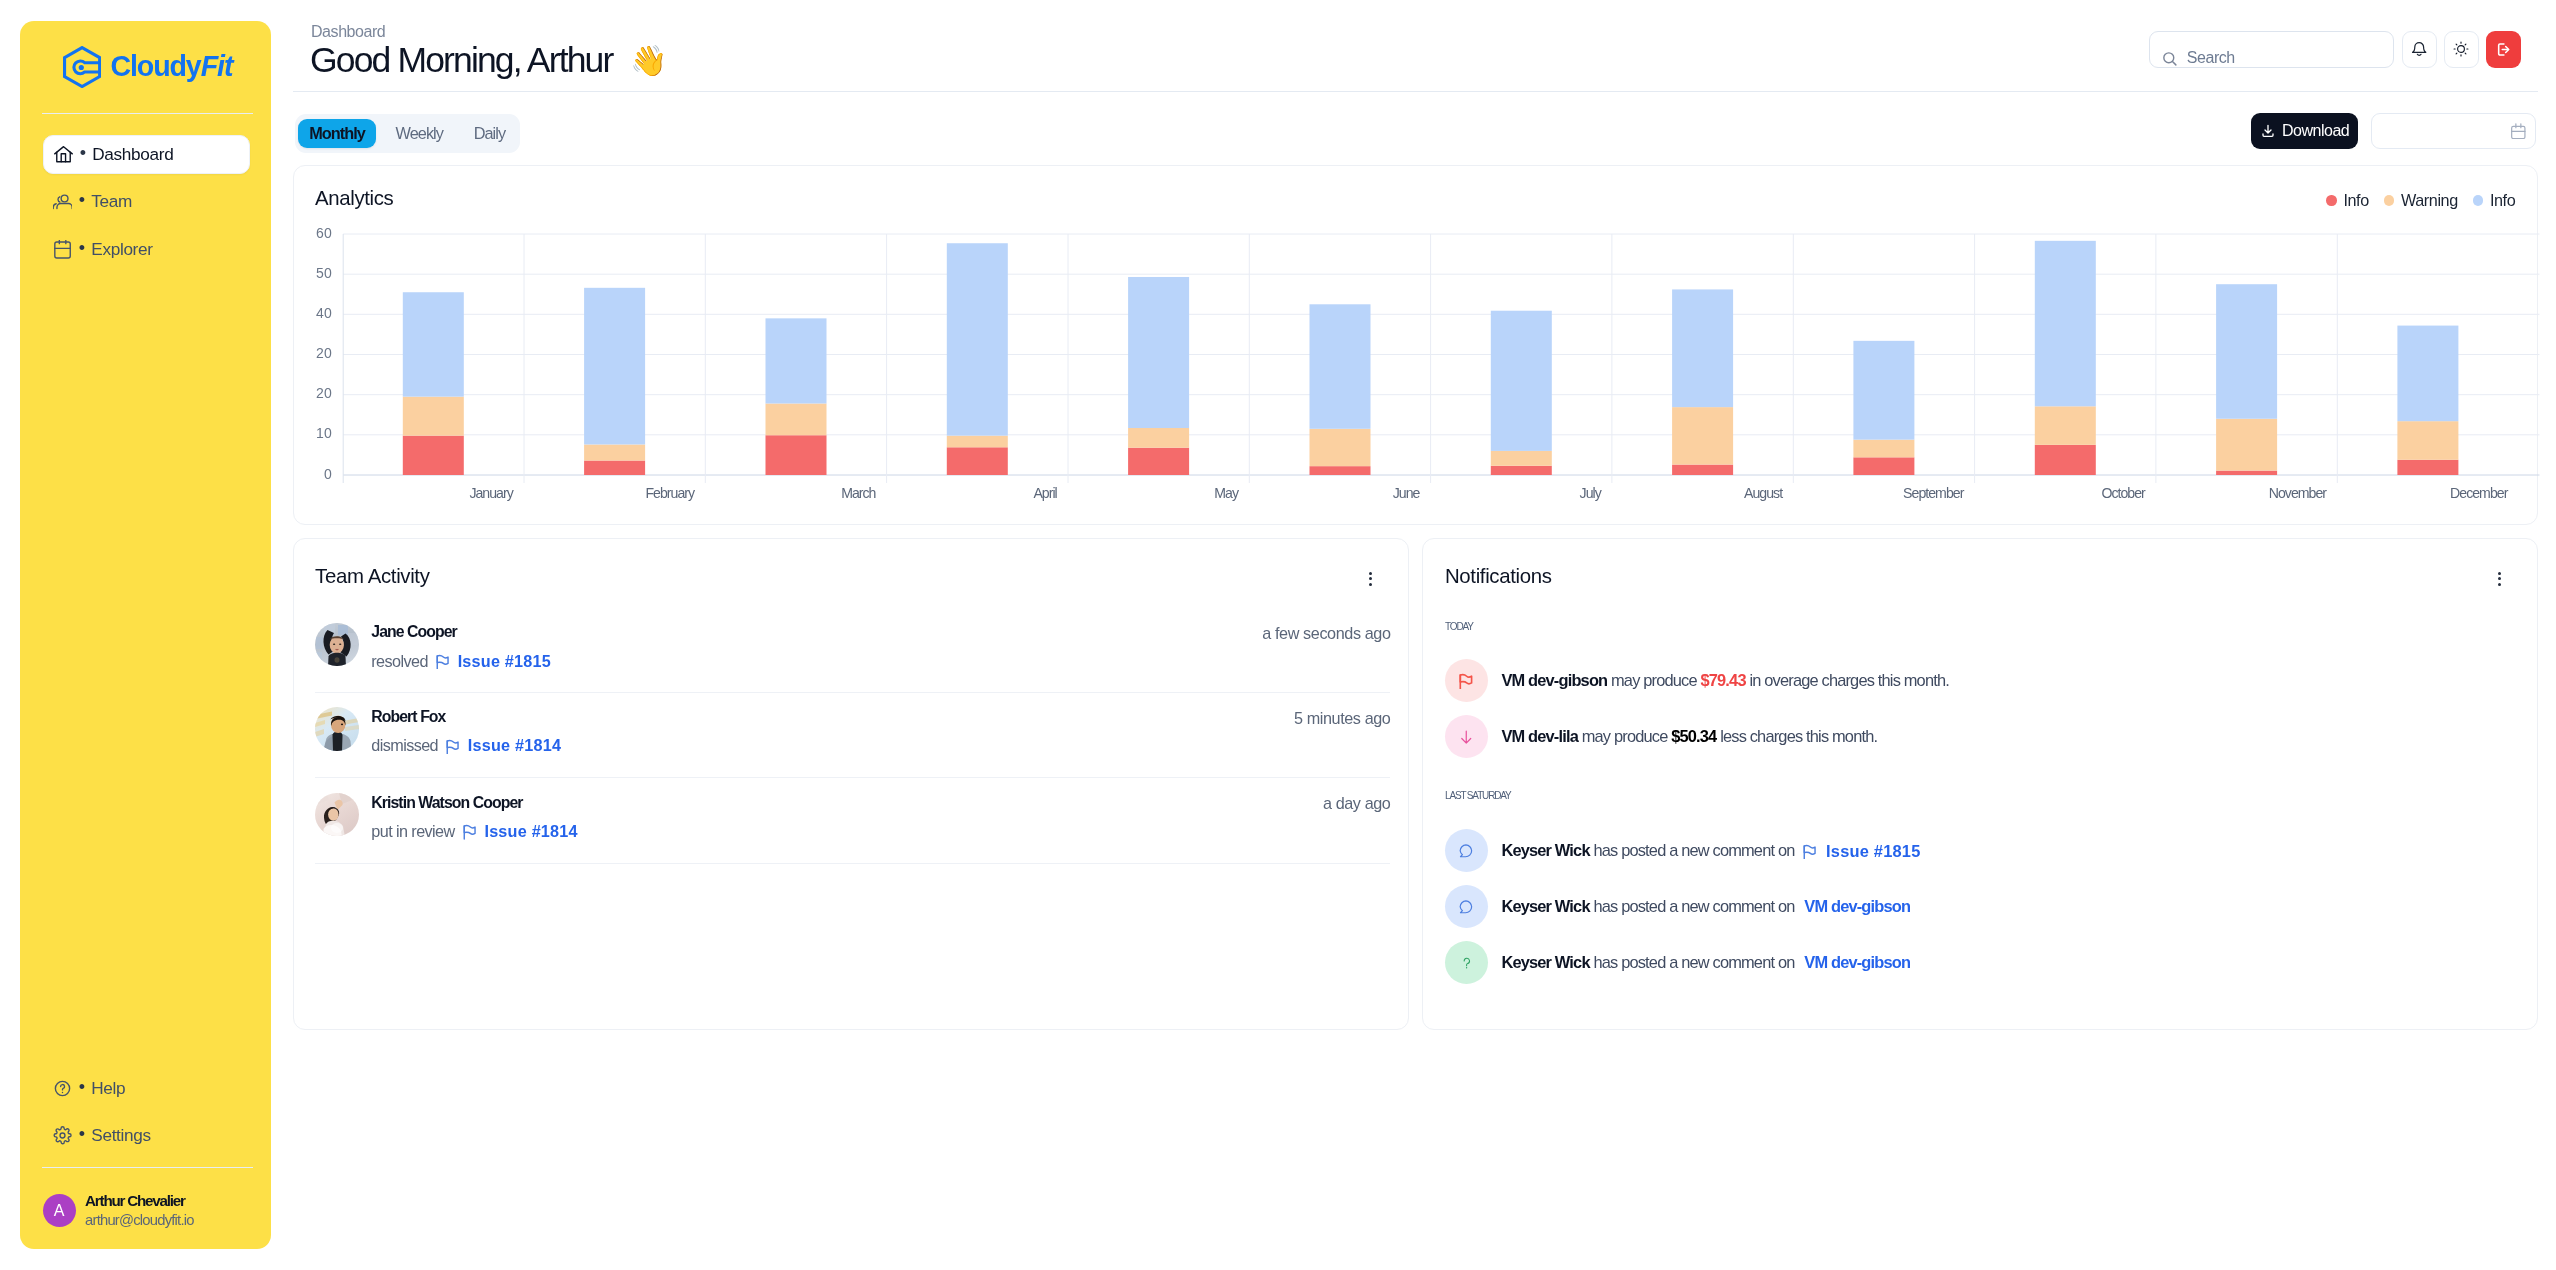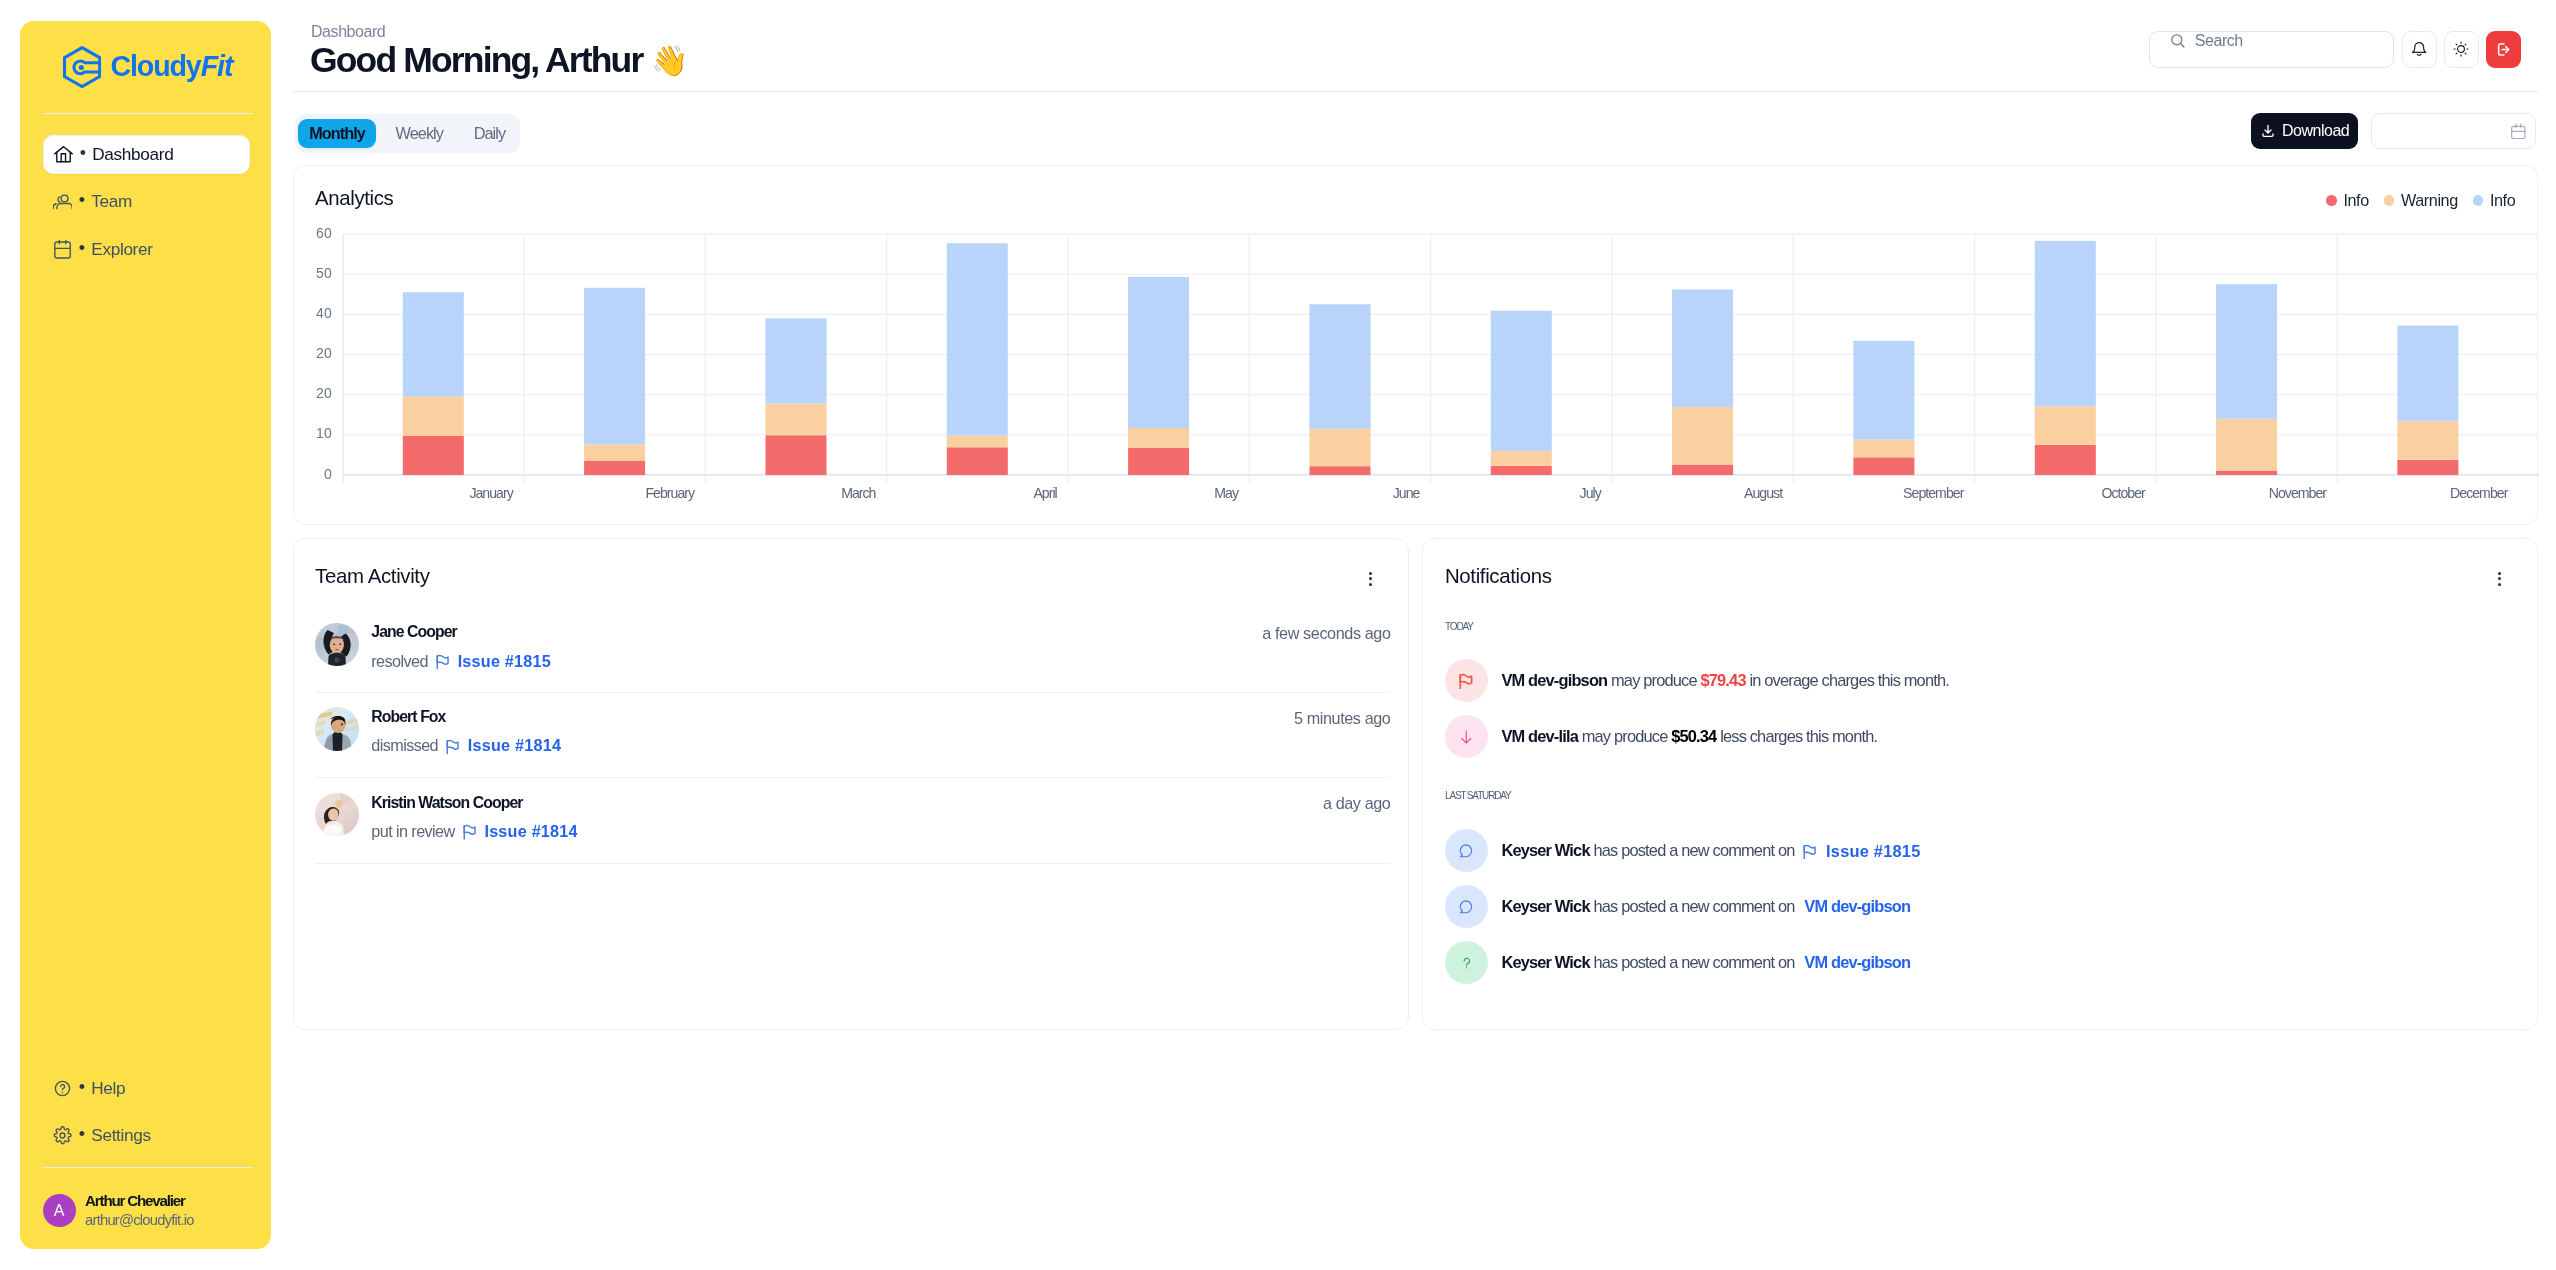--- a/index.html
+++ b/index.html
@@ -35,28 +35,28 @@
   .nav-label { white-space:nowrap; }
 
   .user-row { position:absolute; left:22.5px; top:1171.3px; display:flex; align-items:center; gap:9.6px; }
   .avatar-initial { width:33px; height:33px; border-radius:50%; background:#ab3fc4;
      color:#fff; font-size:16px; font-weight:400; display:flex; align-items:center; justify-content:center; }
   .user-name { font-size:15.2px; letter-spacing:-1.21px; font-weight:700; color:#0d1424; line-height:18.5px;}
   .user-mail { font-size:14.8px; letter-spacing:-0.79px; color:#5b6679; line-height:18.5px;}
 
   
   .crumb { position:absolute; left:311px; top:22.5px; font-size:16px; letter-spacing:-0.44px; color:#7b869a; }
-  .greet { position:absolute; left:310px; top:40px; font-size:35.5px; font-weight:700;
-     letter-spacing:-1.85px; color:#0d1424; display:flex; align-items:center; gap:9px;}
+  .greet { position:absolute; left:310px; top:40px; font-size:35.5px; font-weight:400;
+     letter-spacing:-1.85px; color:#0d1424; display:flex; align-items:center; gap:18px;}
   .wave { font-size:30px; line-height:1; }
   .hdr-div { position:absolute; left:292.8px; top:91.3px; width:2245.6px; height:1px; background:#e4eaf2; }
 
   .search-box { position:absolute; left:2148.8px; top:30.9px; width:245.5px; height:36.7px;
      border:1px solid #dde4ee; border-radius:9px; background:#fff;
-     display:flex; align-items:flex-start; padding-left:19px; gap:9px; }
+     display:flex; align-items:flex-end; padding-left:11px; gap:9px; }
   .search-box input { border:0; outline:0; font-family:inherit; font-size:16px; letter-spacing:-0.45px; color:#3f4a60; width:195px; background:transparent;}
   .search-box input::placeholder { color:#6d7b92; opacity:1; }
   .icon-btn { position:absolute; top:30.9px; width:34.4px; height:36.7px; border:1px solid #e5ebf3;
      border-radius:9px; background:#fff; display:flex; align-items:center; justify-content:center; }
   .icon-btn.bell { left:2402.2px; }
   .icon-btn.sun { left:2444.2px; }
   .logout-btn { position:absolute; left:2486.3px; top:30.9px; width:34.6px; height:36.7px; border-radius:9px;
      background:#ef3d3d; display:flex; align-items:center; justify-content:center; }
 
   

